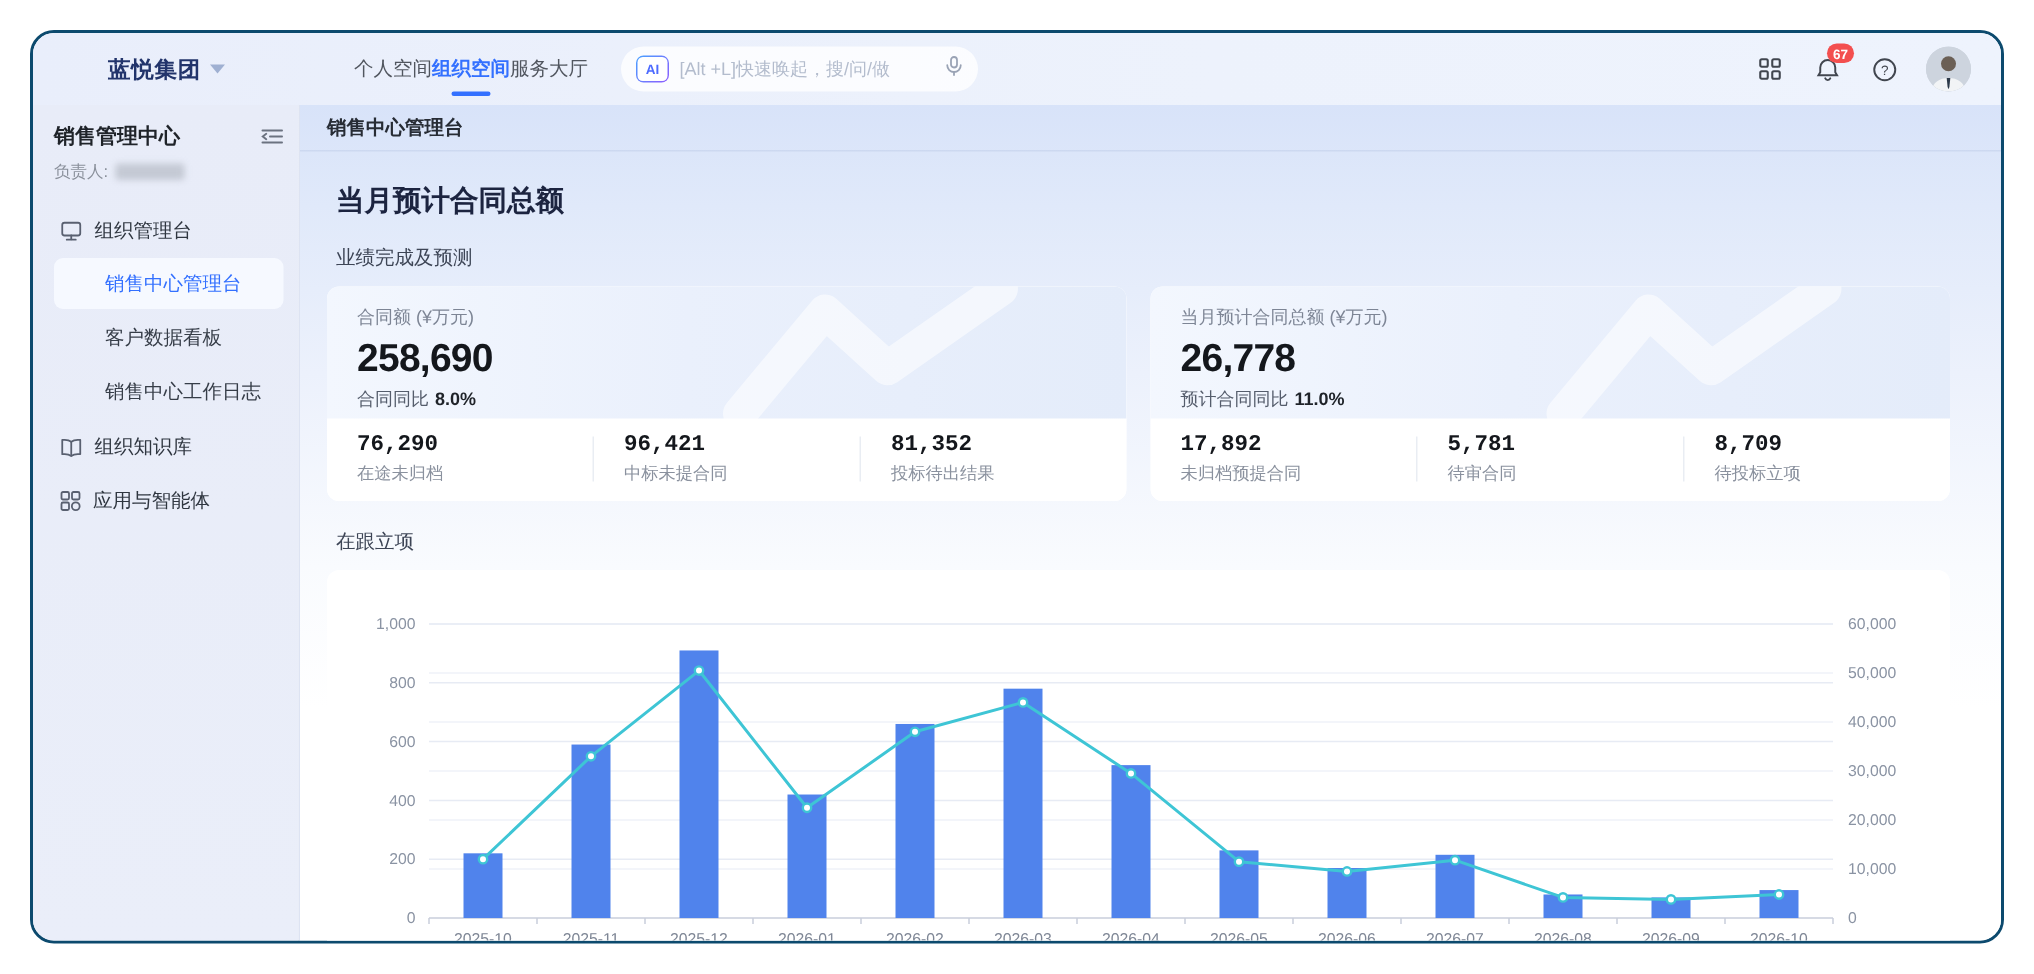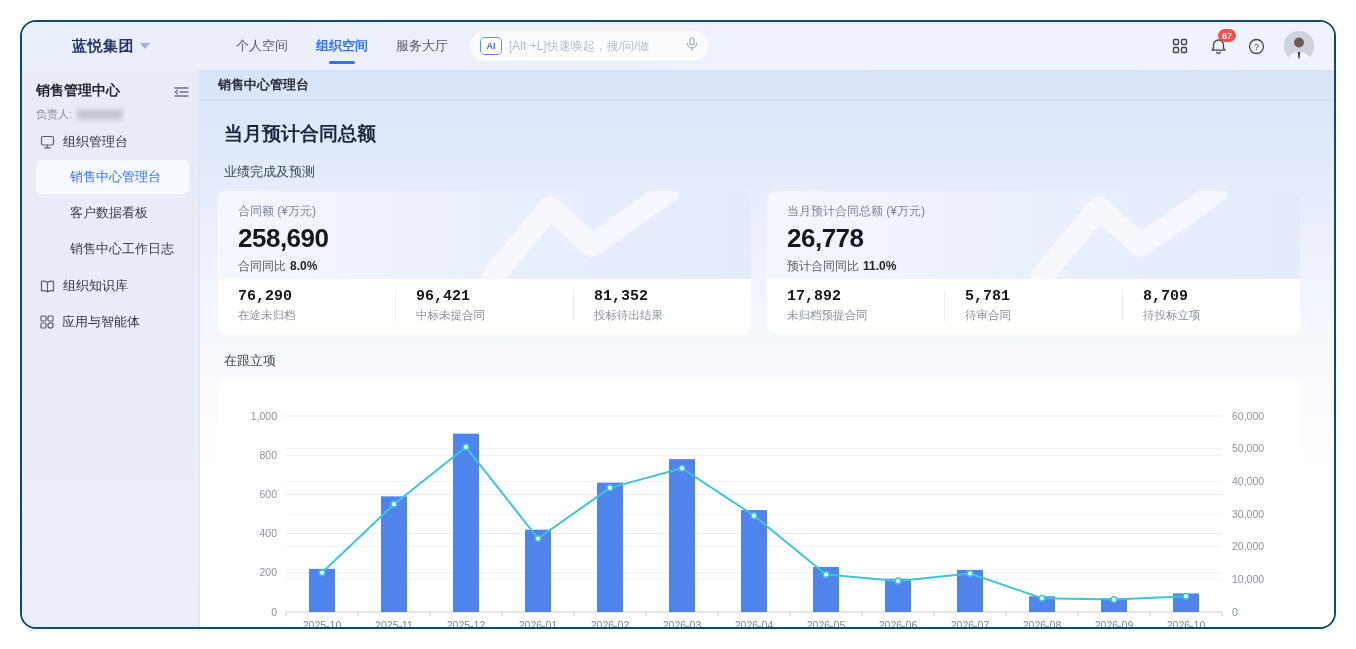--- a/index.html
+++ b/index.html
@@ -7,21 +7,21 @@
 
   .frame { position:absolute; left:20px; top:20px; width:1316px; height:609px;
     border:2px solid #0c4a6e; border-radius:16px; overflow:hidden; background:#fff; }
 
   
   .topbar { height:48px; display:flex; align-items:center; padding:0 20px 0 0;
     background:linear-gradient(90deg,#e9eefb 0%,#edf2fc 60%,#eef3fd 100%); }
   .logo-area { width:178px; display:flex; align-items:center; justify-content:center; gap:6px; cursor:pointer; }
   .logo { font-size:15px; font-weight:bold; color:#22346b; letter-spacing:.5px; }
   .caret { width:0; height:0; border-left:5px solid transparent; border-right:5px solid transparent; border-top:6px solid #9fb0d2; }
-  .nav { display:flex; gap:28px; margin-left:36px; }
+  .nav { display:flex; margin-left:36px; }
   .nav-item { position:relative; font-size:13px; color:#51565f; cursor:pointer; padding:6px 0; }
   .nav-item.active { color:var(--accent); font-weight:bold; }
   .nav-item.active::after { content:""; position:absolute; left:50%; transform:translateX(-50%);
     bottom:-3px; width:26px; height:3px; border-radius:2px; background:var(--accent); }
   .search { margin-left:22px; width:238px; height:30px; border-radius:15px;
     background:rgba(255,255,255,.8); display:flex; align-items:center; padding:0 10px; gap:7px; }
   .ai-badge { flex:none; width:22px; height:18px; border-radius:5px; padding:1px;
     background:linear-gradient(135deg,#48a2ff,#8e5cff); }
   .ai-badge i { display:flex; width:100%; height:100%; border-radius:3.5px; background:#fff;
     align-items:center; justify-content:center; font-style:normal; font-size:9px; font-weight:bold; color:#4d6bff; }
@@ -38,21 +38,21 @@
   
   .body { display:flex; height:559px; }
   .sidebar { width:178px; flex:none; background:linear-gradient(180deg,#e8ecf8,#eaeef9);
     border-right:1px solid #dde3f2; padding:12px 10px 0 14px; }
   .sb-head { display:flex; justify-content:space-between; align-items:flex-start; }
   .sb-title { font-size:14px; font-weight:bold; color:#1f2329; }
   .collapse { margin-top:2px; cursor:pointer; }
   .sb-owner { display:flex; align-items:center; gap:5px; margin-top:5px; }
   .sb-owner-label { font-size:11px; color:#8a909b; }
   .redacted { width:46px; height:11px; border-radius:2px; background:#c4c9d4; filter:blur(2px); }
-  .menu { margin-top:4px; }
+  .menu { margin-top:16px; }
   .menu-group { display:flex; align-items:center; gap:8px; font-size:13px; color:#2f3640;
     padding:7px 4px; cursor:pointer; }
   .menu-child { font-size:13px; color:#363d48; padding:8px 4px 8px 34px; border-radius:6px;
     margin:2px 0; cursor:pointer; }
   .menu-child.active { background:#f6f9ff; color:var(--accent); }
   .menu-item { display:flex; align-items:center; gap:8px; font-size:13px; color:#2f3640;
     padding:9px 4px; cursor:pointer; }
 
   .content { flex:1; position:relative; overflow:hidden;
     background:linear-gradient(180deg,#d8e3f9 0%,#e0e9fa 12%,#ecf1fc 32%,#f9fbfe 55%,#ffffff 72%); }

